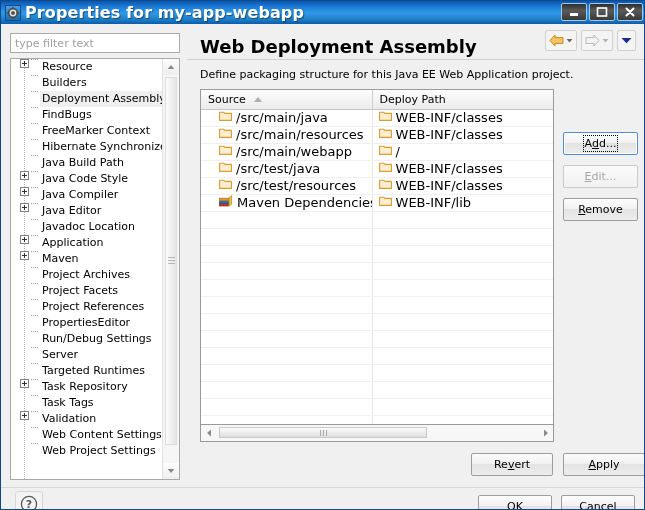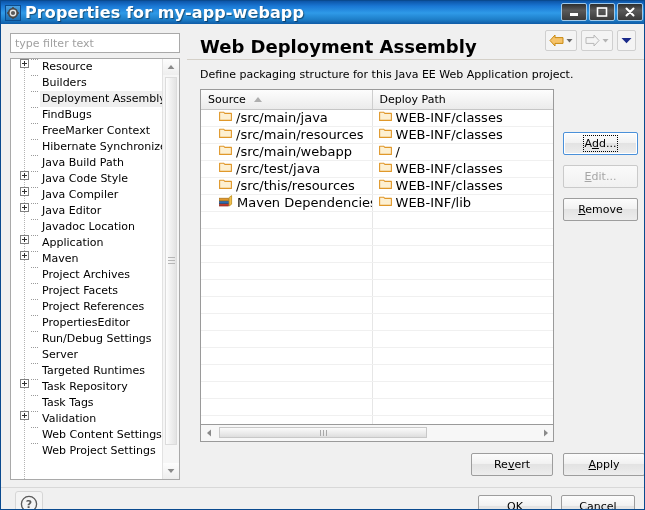--- a/index.html
+++ b/index.html
@@ -768,21 +768,21 @@
                 <span>WEB-INF/classes</span>
               </div>
             </div>
             <div class="trow">
               <div class="td col-source">
                 <span class="row-icon">
                   <svg width="13" height="11" viewBox="0 0 13 11">
                     <path d="M0.6 2.2 L0.6 10.4 L12.4 10.4 L12.4 3.4 L5.8 3.4 L4.6 2.2 Z" fill="#fdf0d2" stroke="#e0982a" stroke-width="1.1" stroke-linejoin="round"></path>
                   </svg>
                 </span>
-                <span>/src/this/resources</span>
+                <span>/src/test/resources</span>
               </div>
               <div class="td col-deploy">
                 <span class="row-icon">
                   <svg width="13" height="11" viewBox="0 0 13 11">
                     <path d="M0.6 2.2 L0.6 10.4 L12.4 10.4 L12.4 3.4 L5.8 3.4 L4.6 2.2 Z" fill="#fdf0d2" stroke="#e0982a" stroke-width="1.1" stroke-linejoin="round"></path>
                   </svg>
                 </span>
                 <span>WEB-INF/classes</span>
               </div>
             </div>

